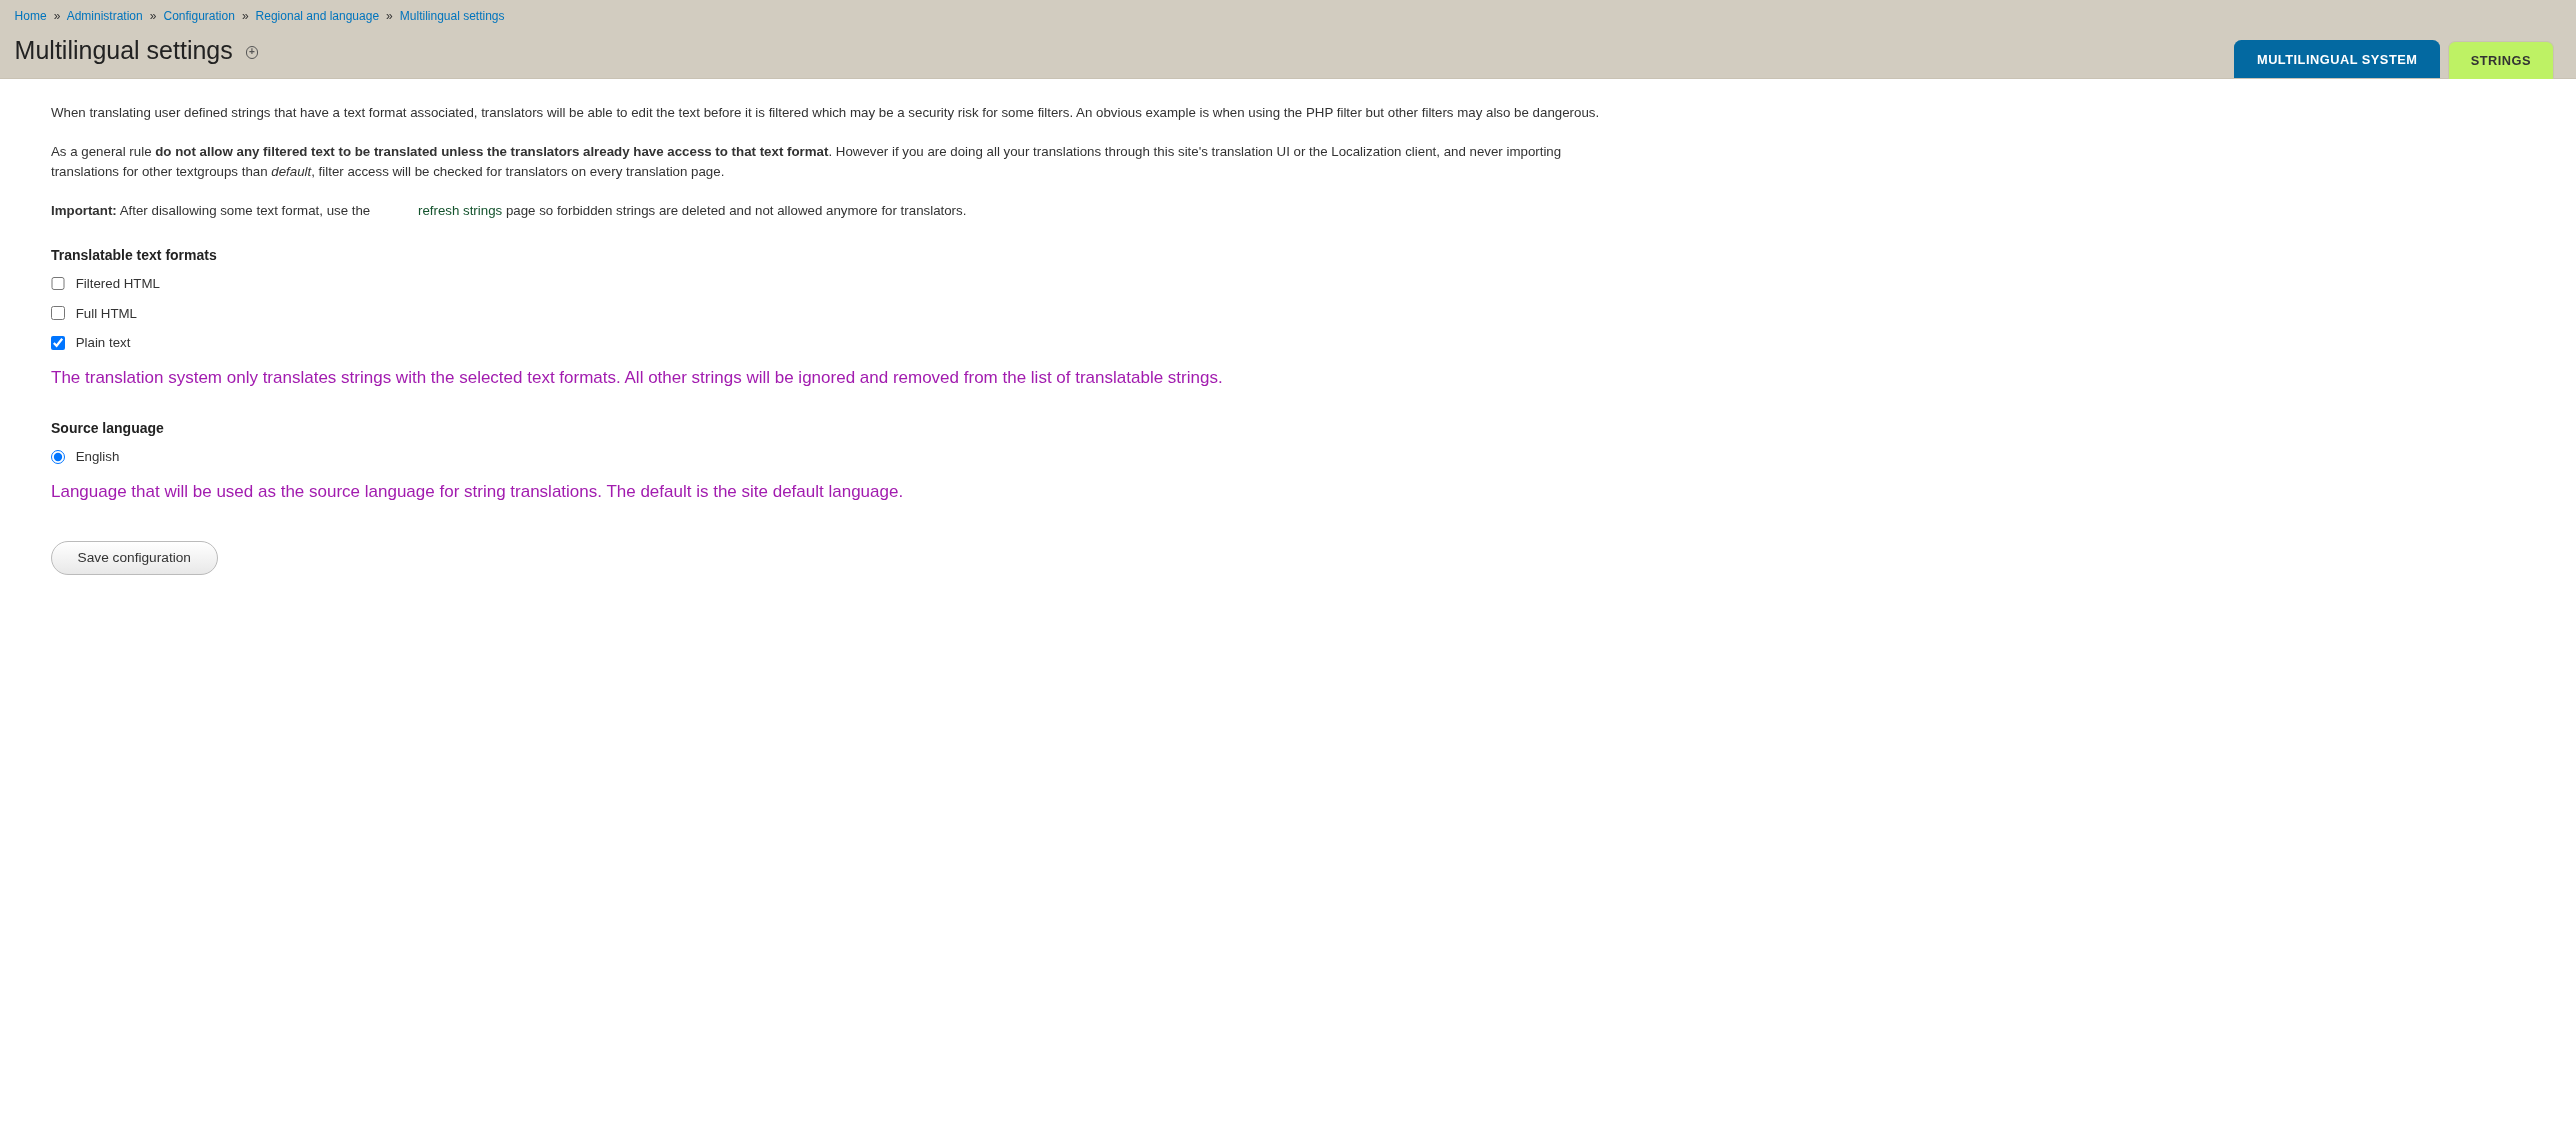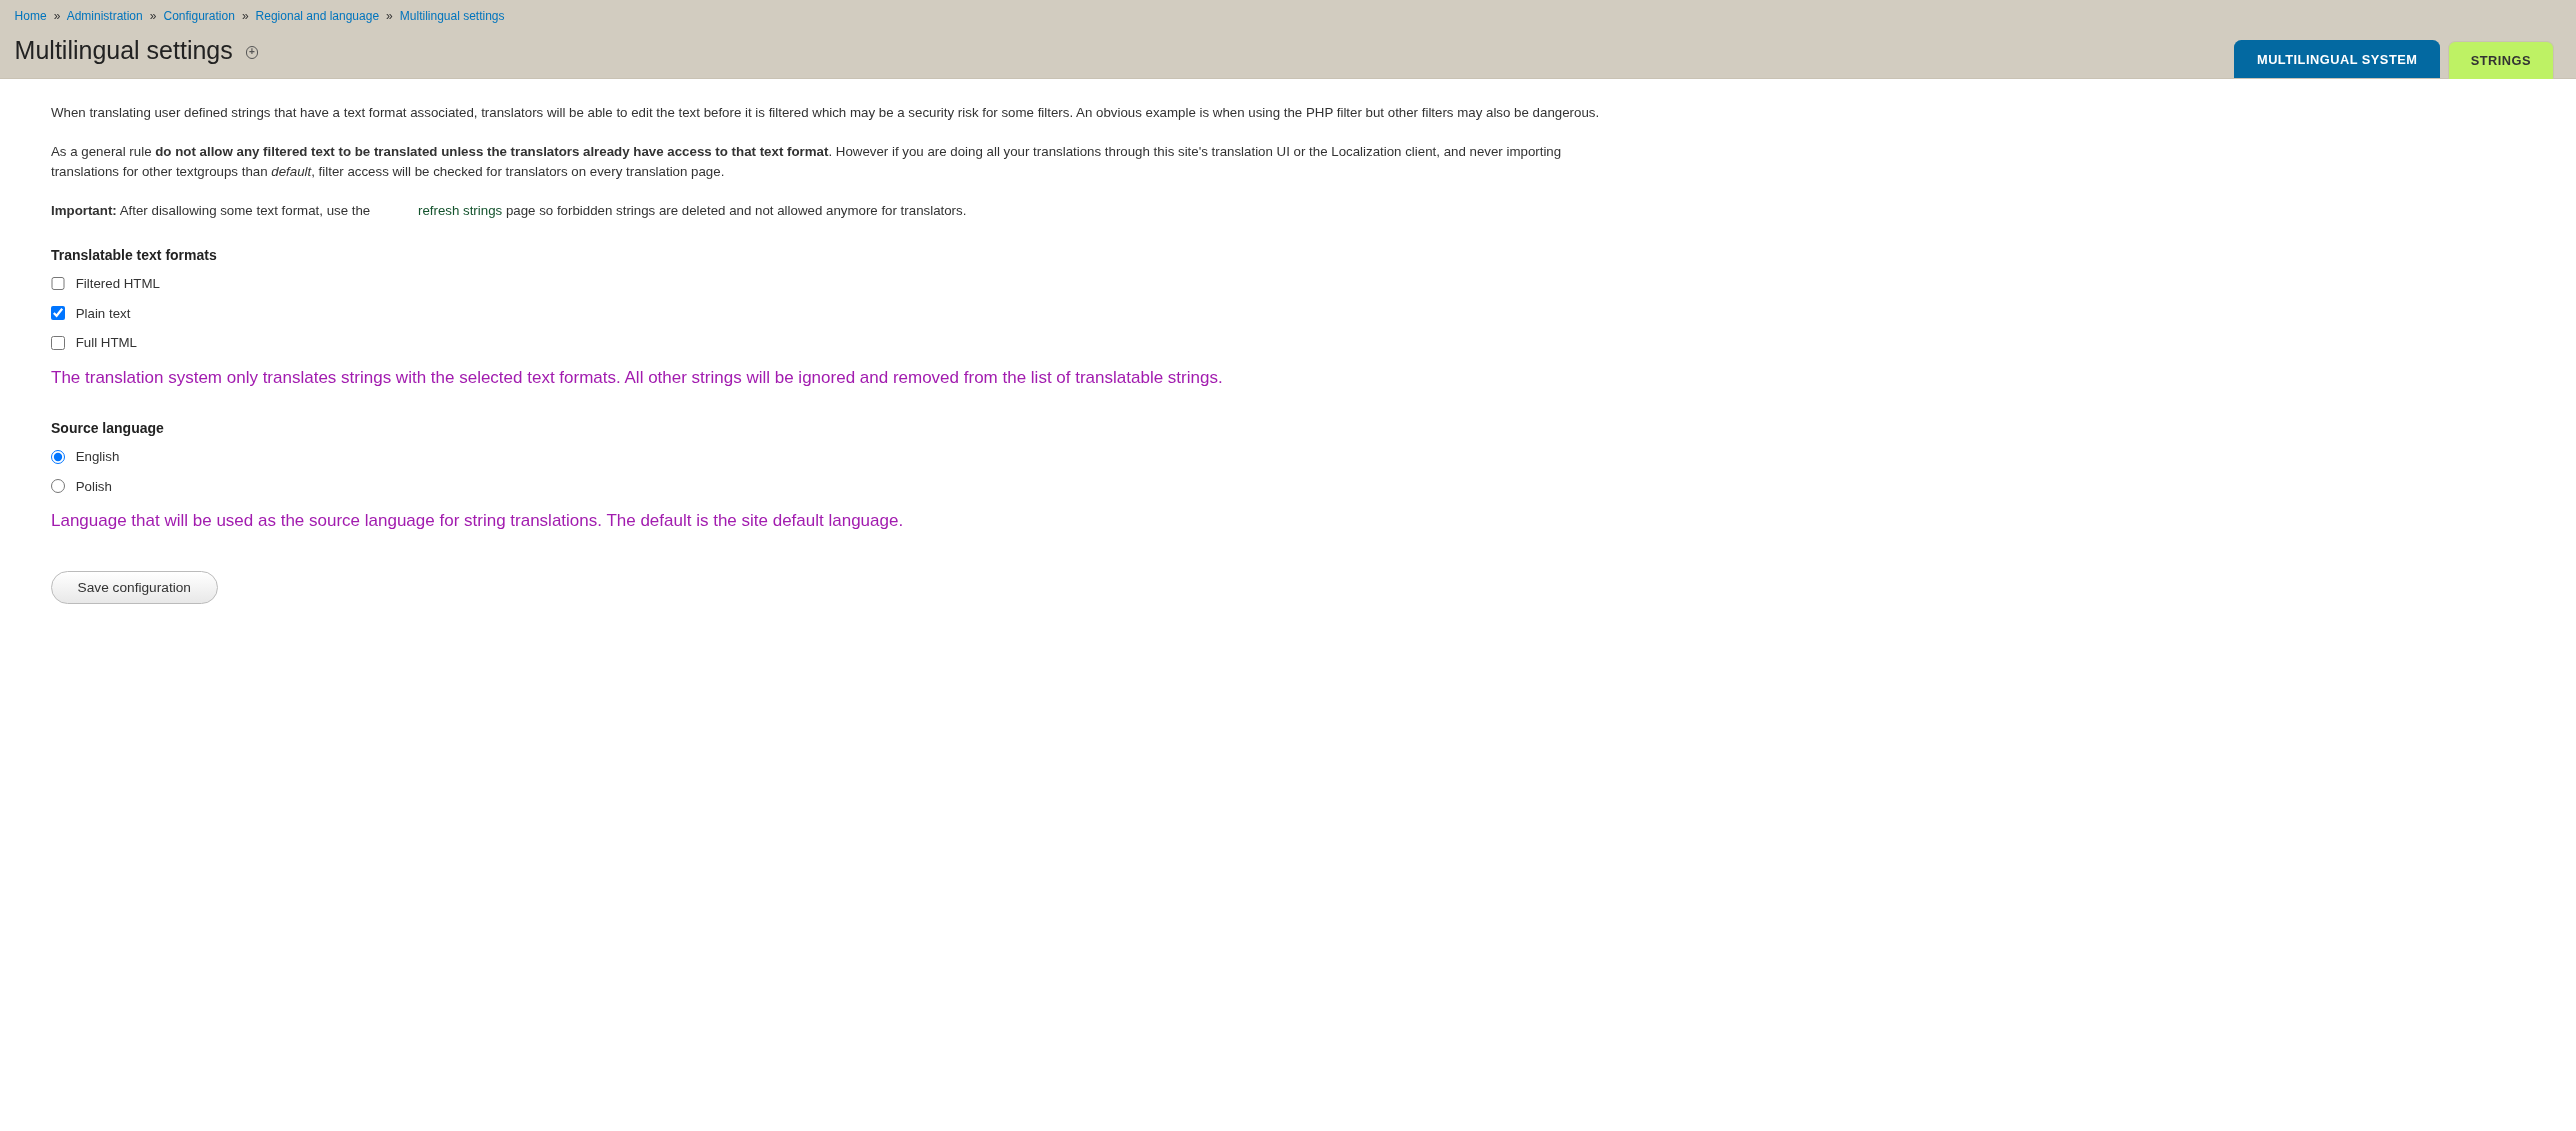--- a/index.html
+++ b/index.html
@@ -176,40 +176,36 @@
     <b>Important:</b><span> After disallowing some text format, use the </span><a href="#">refresh strings</a><span> page so forbidden strings are deleted and not allowed anymore for translators.</span>
   </p>
 
   <div class="fieldset-title">Translatable text formats</div>
 
   <div class="option-row">
     <input type="checkbox" id="fmt0" style="">
     <label for="fmt0">Filtered HTML</label>
   </div>
   <div class="option-row">
+    <input type="checkbox" id="fmt1" style="">
+    <label for="fmt1">Full HTML</label>
+  </div>
+  <div class="option-row">
     <input type="checkbox" id="fmt2" checked="" style="">
     <label for="fmt2">Plain text</label>
   </div>
-  <div class="option-row">
-    <input type="checkbox" id="fmt1" style="">
-    <label for="fmt1">Full HTML</label>
-  </div>
 
   <div class="description">The translation system only translates strings with the selected text formats. All other strings will be ignored and removed from the list of translatable strings.</div>
 
   <div class="fieldset-title" style="margin-top:30px">Source language</div>
 
   <div class="option-row">
     <input type="radio" name="srclang" id="lang0" checked="" style="">
     <label for="lang0">English</label>
   </div>
-  <div class="option-row">
-    <input type="radio" name="srclang" id="lang1" style="">
-    <label for="lang1">Polish</label>
-  </div>
 
   <div class="description">Language that will be used as the source language for string translations. The default is the site default language.</div>
 
   <div class="submit-row">
     <button class="submit-button">Save configuration</button>
   </div>
 
 </div>
 
 

